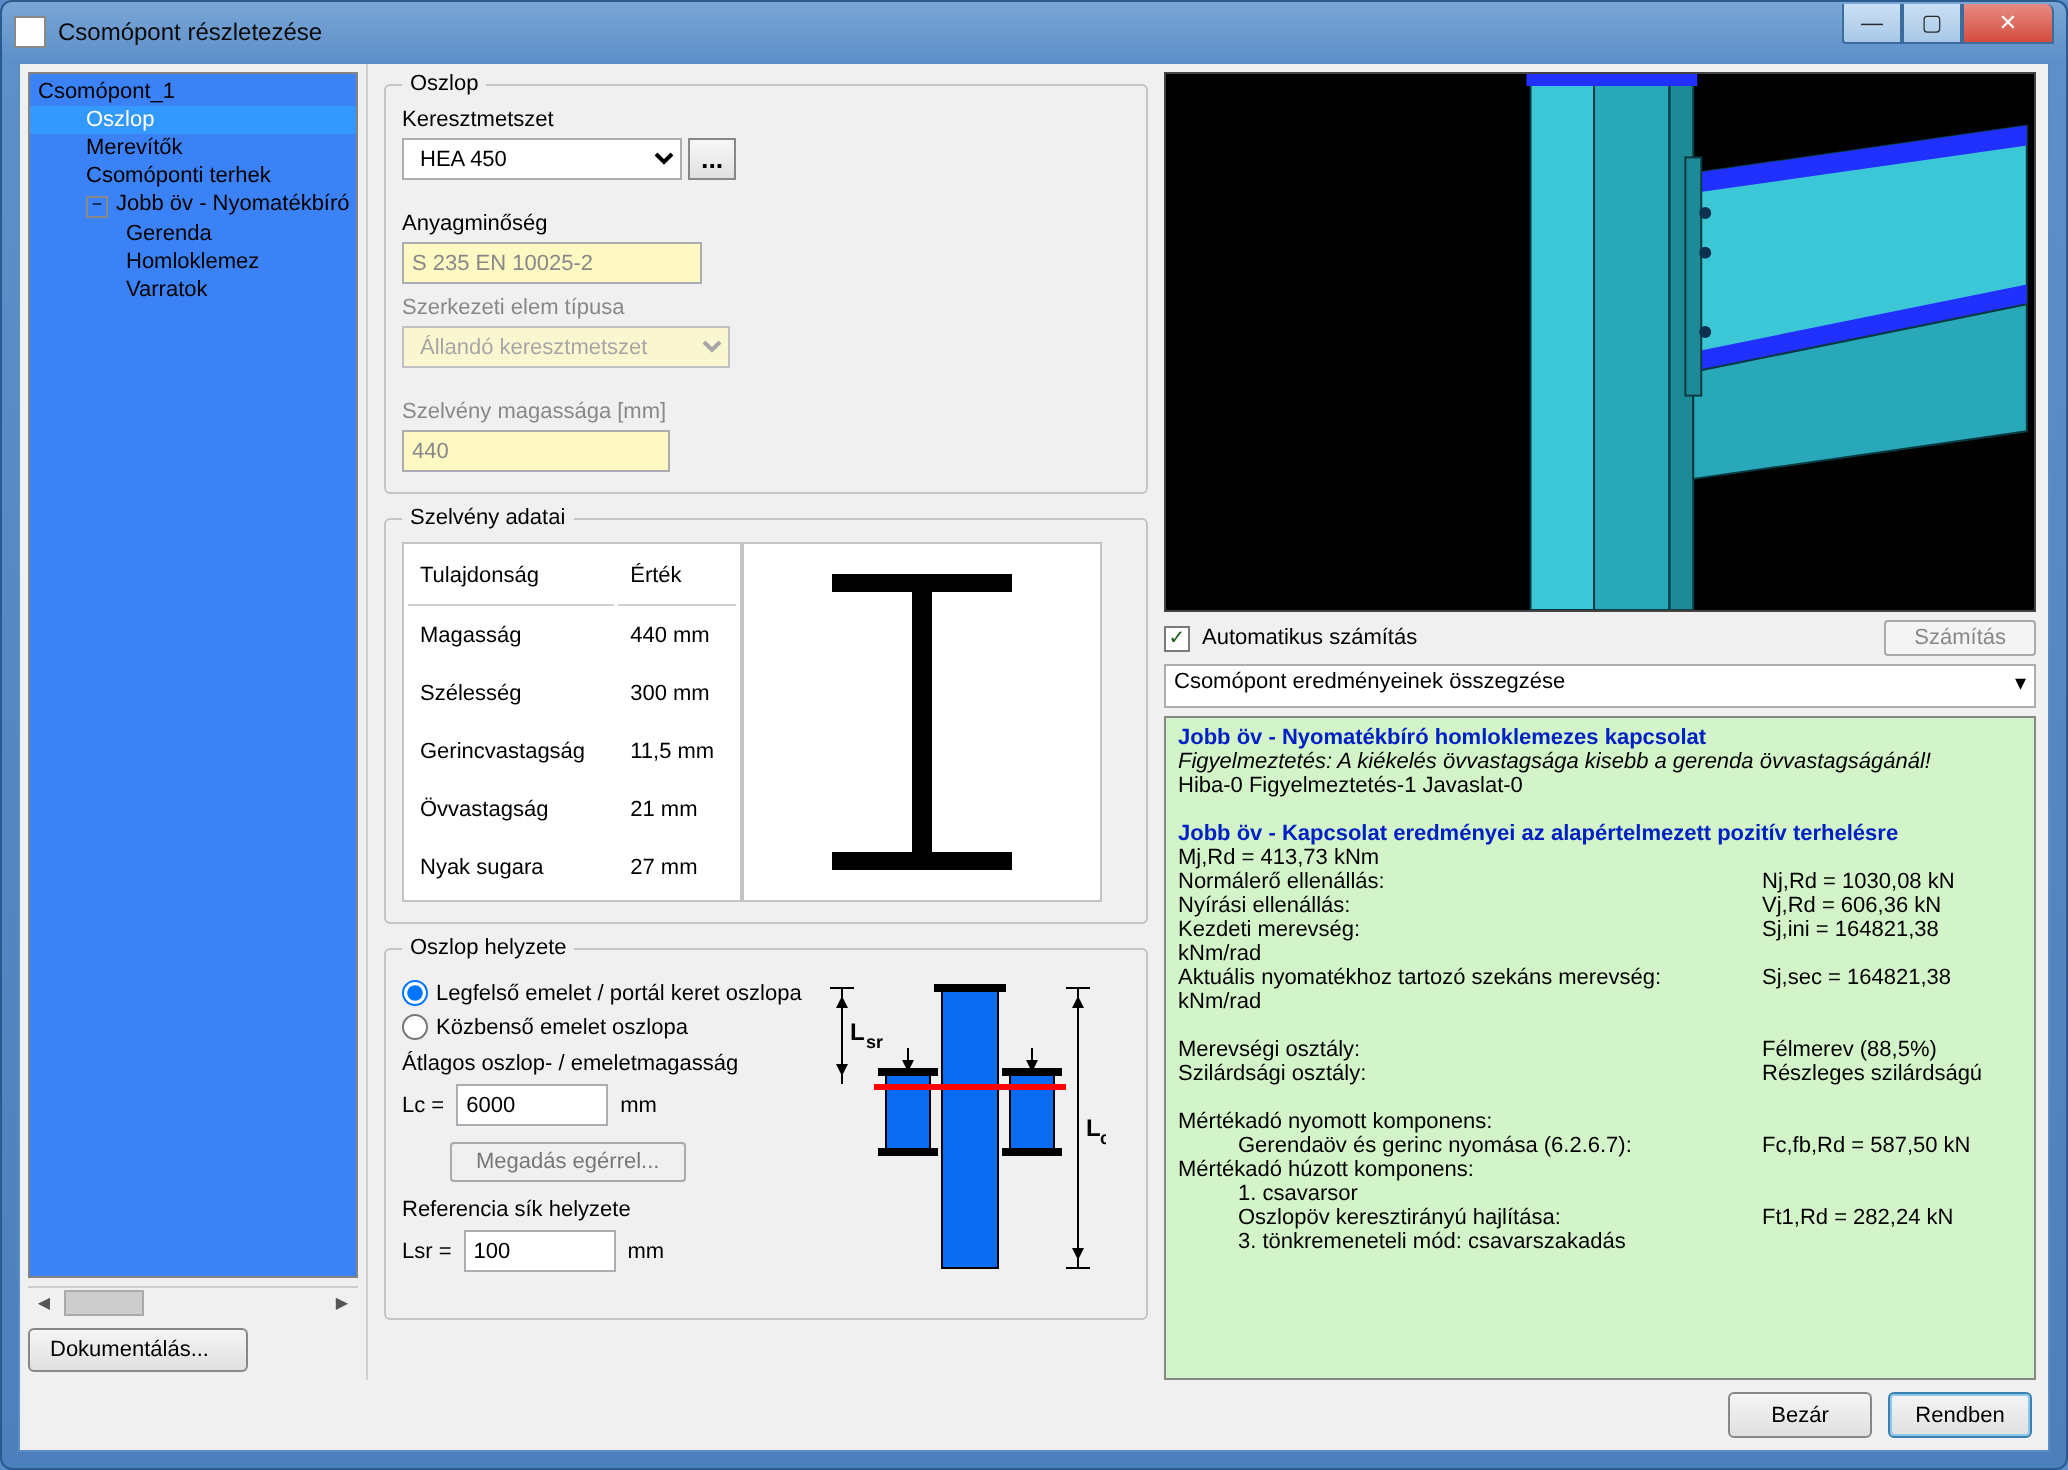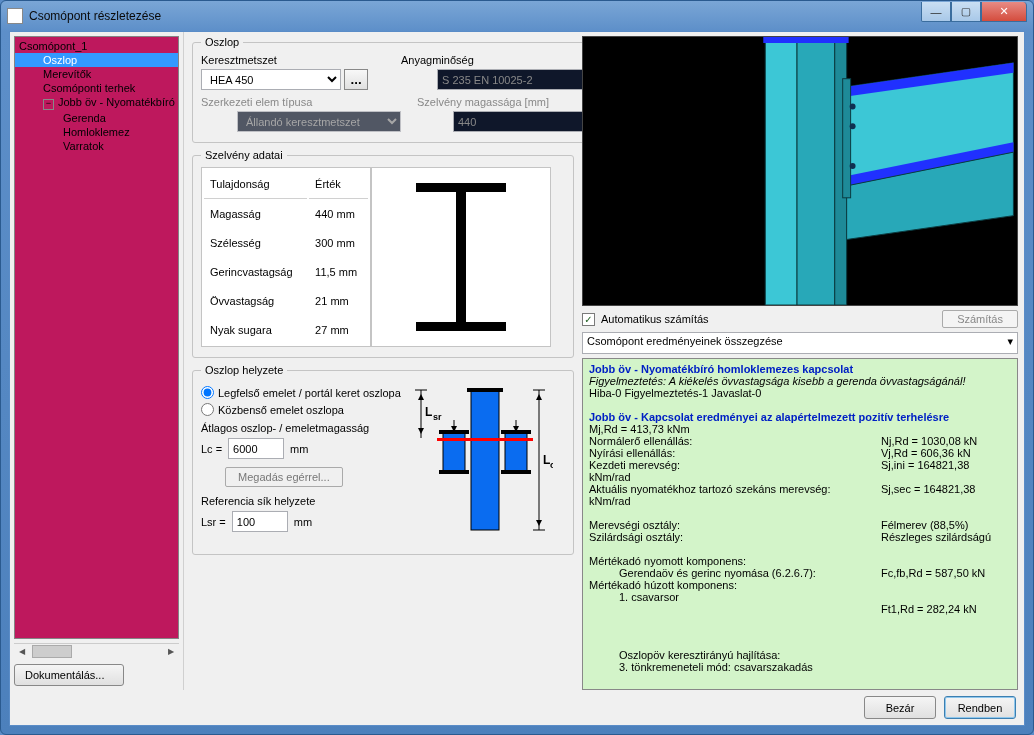--- a/index.html
+++ b/index.html
@@ -71,21 +71,21 @@
   }
   
   .tree-panel {
     width: 174px;
     display: flex;
     flex-direction: column;
     border-right: 1px solid #d0d0d0;
   }
   .tree-box {
     flex: 1;
-    background: #be185d;
+    background: #3b82f6;
     border: 1px solid #848484;
     margin: 4px;
     padding: 2px 0;
     font-size: 11px;
     overflow: hidden;
   }
   .tree-item { padding: 1px 4px 1px 14px; white-space: nowrap; }
   .tree-item.root { padding-left: 4px; }
   .tree-item.level1 { padding-left: 28px; }
   .tree-item.level2 { padding-left: 48px; }
@@ -141,33 +141,33 @@
     overflow: hidden;
   }
   fieldset {
     border: 1px solid #c4c4c4;
     border-radius: 3px;
     margin-bottom: 6px;
     padding: 6px 8px 10px 8px;
     font-size: 11px;
   }
   legend { padding: 0 4px; font-size: 11px; }
-  .row { display: flex; gap: 16px; }
+  .row { display: flex; gap: 16px; flex-direction: column; }
   .col { flex: 1; }
   .label { display:block; margin-bottom: 3px; }
   .label.disabled { color: #888; }
   select, input[type=text] {
     font-size: 11px;
     padding: 2px 4px;
     border: 1px solid #abadb3;
     background: #fff;
     height: 21px;
   }
   select { width: 140px; }
-  select:disabled, input:disabled { background:#0f172a; color:#888;margin-left:36px;}
+  select:disabled, input:disabled { background:#fef9c3; color:#888;}
   .ellipsis-btn {
     width: 24px; height: 21px;
     border: 1px solid #888;
     background: linear-gradient(to bottom,#f8f8f8,#e0e0e0);
     font-weight: bold;
     line-height: 12px;
     vertical-align: top;
   }
   .sectiondata { display:flex; }
   .prop-table {
@@ -183,21 +183,21 @@
   }
   .prop-table th { border-bottom: 1px solid #d0d0d0; font-weight: normal;}
   .ibeam-box {
     border:1px solid #c4c4c4;
     width: 180px; height: 180px;
     background:#fff;
     display:flex;align-items:center;justify-content:center;
   }
   .radio-row { margin: 4px 0; display:flex; align-items:center; gap:4px;}
   .inline-input { display:flex; align-items:center; gap:6px; margin:4px 0;}
-  .inline-input input { width:56px;}
+  .inline-input input { width:76px;}
   .btn-outline {
     border:1px solid #aaa;
     background:#f0f0f0;
     color:#777;
     padding: 3px 12px;
     border-radius:2px;
     font-size:11px;
   }
   .pos-flex { display:flex; gap:12px;}
   .pos-left { width: 200px;}
@@ -519,21 +519,21 @@
             </div>
           <br>
           <span>Mértékadó nyomott komponens:</span>
           <div class="res-row">
               <span class="k" style="padding-left:30px;">Gerendaöv és gerinc nyomása (6.2.6.7):</span>
               <span class="v">Fc,fb,Rd = 587,50 kN</span>
             </div>
           <span>Mértékadó húzott komponens:</span>
           <div style="padding-left:30px;">1. csavarsor</div>
           <div class="res-row">
-              <span class="k" style="padding-left:30px;margin-top:46px;">Oszlopöv keresztirányú hajlítása:</span>
+              <span class="k" style="padding-left:30px;">Oszlopöv keresztirányú hajlítása:</span>
               <span class="v">Ft1,Rd = 282,24 kN</span>
             </div>
           <div style="padding-left:30px;">3. tönkremeneteli mód: csavarszakadás</div>
         </div>
 
       </div>
     </div>
 
     <div class="footer-buttons">
       <button>Bezár</button>

